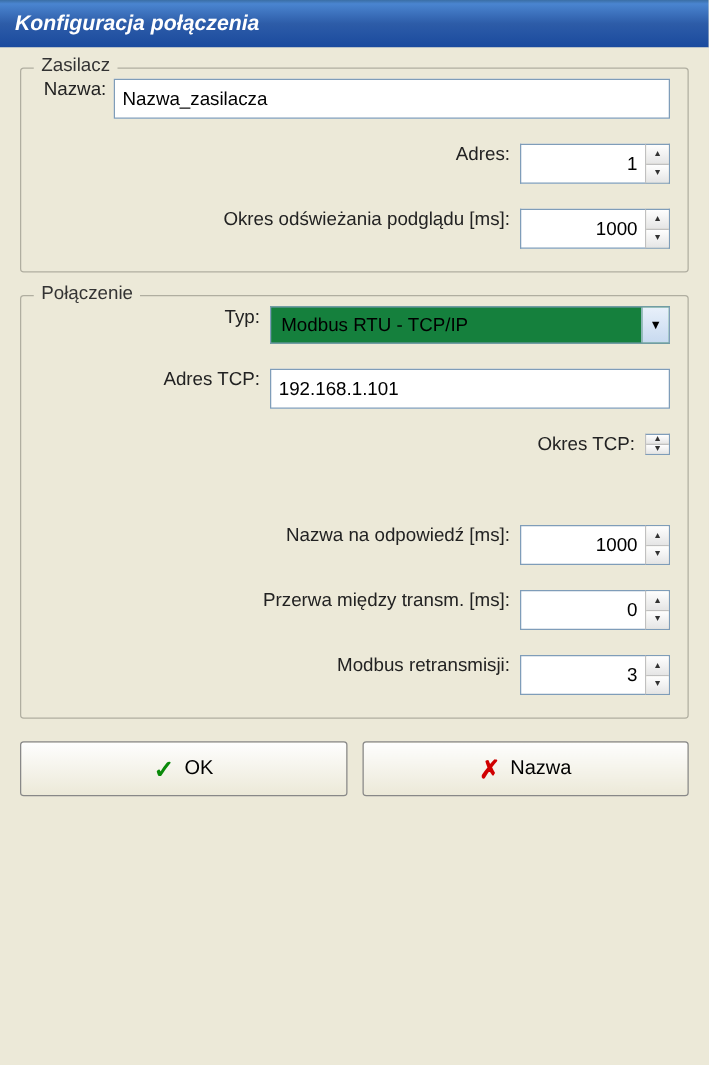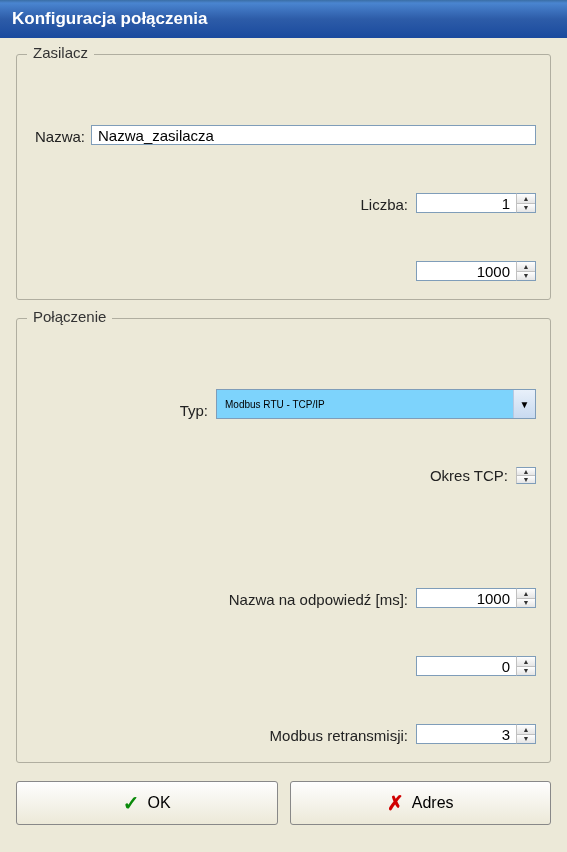--- a/index.html
+++ b/index.html
@@ -14,67 +14,67 @@
       width: 567px;
       height: 852px;
       overflow: hidden;
     }
     .titlebar {
       background: linear-gradient(to bottom, #3a6ea5 0%, #4a85d0 8%, #2d5ca8 50%, #1a4a9e 100%);
       color: white;
       padding: 8px 12px;
       font-size: 17px;
       font-weight: bold;
+      font-style: italic;
       height: 38px;
       display: flex;
       align-items: center;
     }
     .content {
       padding: 16px;
       background: #ece9d8;
     }
     .groupbox {
       border: 1px solid #b0aea0;
       border-radius: 3px;
-      padding: 22px 14px 14px 14px;
+      padding: 8px 14px 14px 14px;
       margin-bottom: 18px;
       position: relative;
     }
     .groupbox-title {
       position: absolute;
       top: -11px;
       left: 10px;
       background: #ece9d8;
       padding: 0 6px;
       font-size: 15px;
       color: #333;
     }
     .field-row {
       display: flex;
-      align-items: flex-end;
+      align-items: flex-start;
       margin-bottom: 20px;
       justify-content: flex-end;
-      margin-top: 48px;
     }
     .field-row:last-child {
       margin-bottom: 4px;
     }
     .field-label {
       font-size: 15px;
       color: #222;
       margin-right: 8px;
       text-align: right;
     }
     .text-input {
       font-family: Tahoma, Arial, sans-serif;
       font-size: 15px;
       padding: 3px 6px;
       border: 1px solid #7f9db9;
       background: white;
-      height: 20px;
+      height: 32px;
     }
     .name-input {
       flex: 1;
     }
     .name-row .field-label {
       margin-left: 4px;
       margin-right: 6px;
       flex: 0 0 auto;
     }
     .name-row {
@@ -112,24 +112,24 @@
       border-bottom: 1px solid #c0c0c0;
     }
     .select-wrap {
       position: relative;
       flex: 0 0 320px;
     }
     .select-input {
       width: 100%;
       height: 30px;
       font-family: Tahoma, Arial, sans-serif;
-      font-size: 10px;
+      font-size: 15px;
       padding: 3px 28px 3px 8px;
       border: 1px solid #7f9db9;
-      background: #7dd3fc;
+      background: #15803d;
       appearance: none;
       -webkit-appearance: none;
     }
     .select-arrow {
       position: absolute;
       right: 1px;
       top: 1px;
       bottom: 1px;
       width: 22px;
       background: linear-gradient(to bottom, #e8f0fa, #c8daf0);
@@ -187,31 +187,32 @@
 
   <div class="groupbox">
     <div class="groupbox-title">Zasilacz</div>
 
     <div class="field-row name-row">
       <span class="field-label">Nazwa:</span>
       <input type="text" class="text-input name-input" value="Nazwa_zasilacza" style="">
     </div>
 
     <div class="field-row">
-      <span class="field-label">Liczba:</span>
+      <span class="field-label">Adres:</span>
       <div class="spinner-wrap">
         <input type="text" class="text-input num-input" value="1" style="">
         <div class="spinner-buttons">
           <button class="spin-btn">▲</button>
           <button class="spin-btn">▼</button>
         </div>
       </div>
     </div>
 
     <div class="field-row">
+      <span class="field-label">Okres odświeżania podglądu [ms]:</span>
       <div class="spinner-wrap">
         <input type="text" class="text-input num-input" value="1000" style="">
         <div class="spinner-buttons">
           <button class="spin-btn">▲</button>
           <button class="spin-btn">▼</button>
         </div>
       </div>
     </div>
   </div>
 
@@ -219,20 +220,24 @@
     <div class="groupbox-title">Połączenie</div>
 
     <div class="field-row">
       <span class="field-label">Typ:</span>
       <div class="select-wrap">
         <input type="text" class="select-input" readonly="" value="Modbus RTU - TCP/IP" style="">
         <div class="select-arrow">▼</div>
       </div>
     </div>
 
+    <div class="field-row">
+      <span class="field-label">Adres TCP:</span>
+      <input type="text" class="text-input tcp-input" value="192.168.1.101" style="">
+    </div>
 
     <div class="field-row">
       <span class="field-label">Okres TCP:</span>
       <div class="spinner-wrap">
         <div class="spinner-buttons">
           <button class="spin-btn">▲</button>
           <button class="spin-btn">▼</button>
         </div>
       </div>
     </div>
@@ -244,20 +249,21 @@
       <div class="spinner-wrap">
         <input type="text" class="text-input num-input" value="1000" style="">
         <div class="spinner-buttons">
           <button class="spin-btn">▲</button>
           <button class="spin-btn">▼</button>
         </div>
       </div>
     </div>
 
     <div class="field-row">
+      <span class="field-label">Przerwa między transm. [ms]:</span>
       <div class="spinner-wrap">
         <input type="text" class="text-input num-input" value="0" style="">
         <div class="spinner-buttons">
           <button class="spin-btn">▲</button>
           <button class="spin-btn">▼</button>
         </div>
       </div>
     </div>
 
     <div class="field-row">
@@ -272,17 +278,17 @@
     </div>
   </div>
 
   <div class="button-row">
     <button class="dlg-button">
       <span class="icon-check">✓</span>
       <span>OK</span>
     </button>
     <button class="dlg-button">
       <span class="icon-x">✗</span>
-      <span>Adres</span>
+      <span>Nazwa</span>
     </button>
   </div>
 
 </div>
 
 </body></html>

